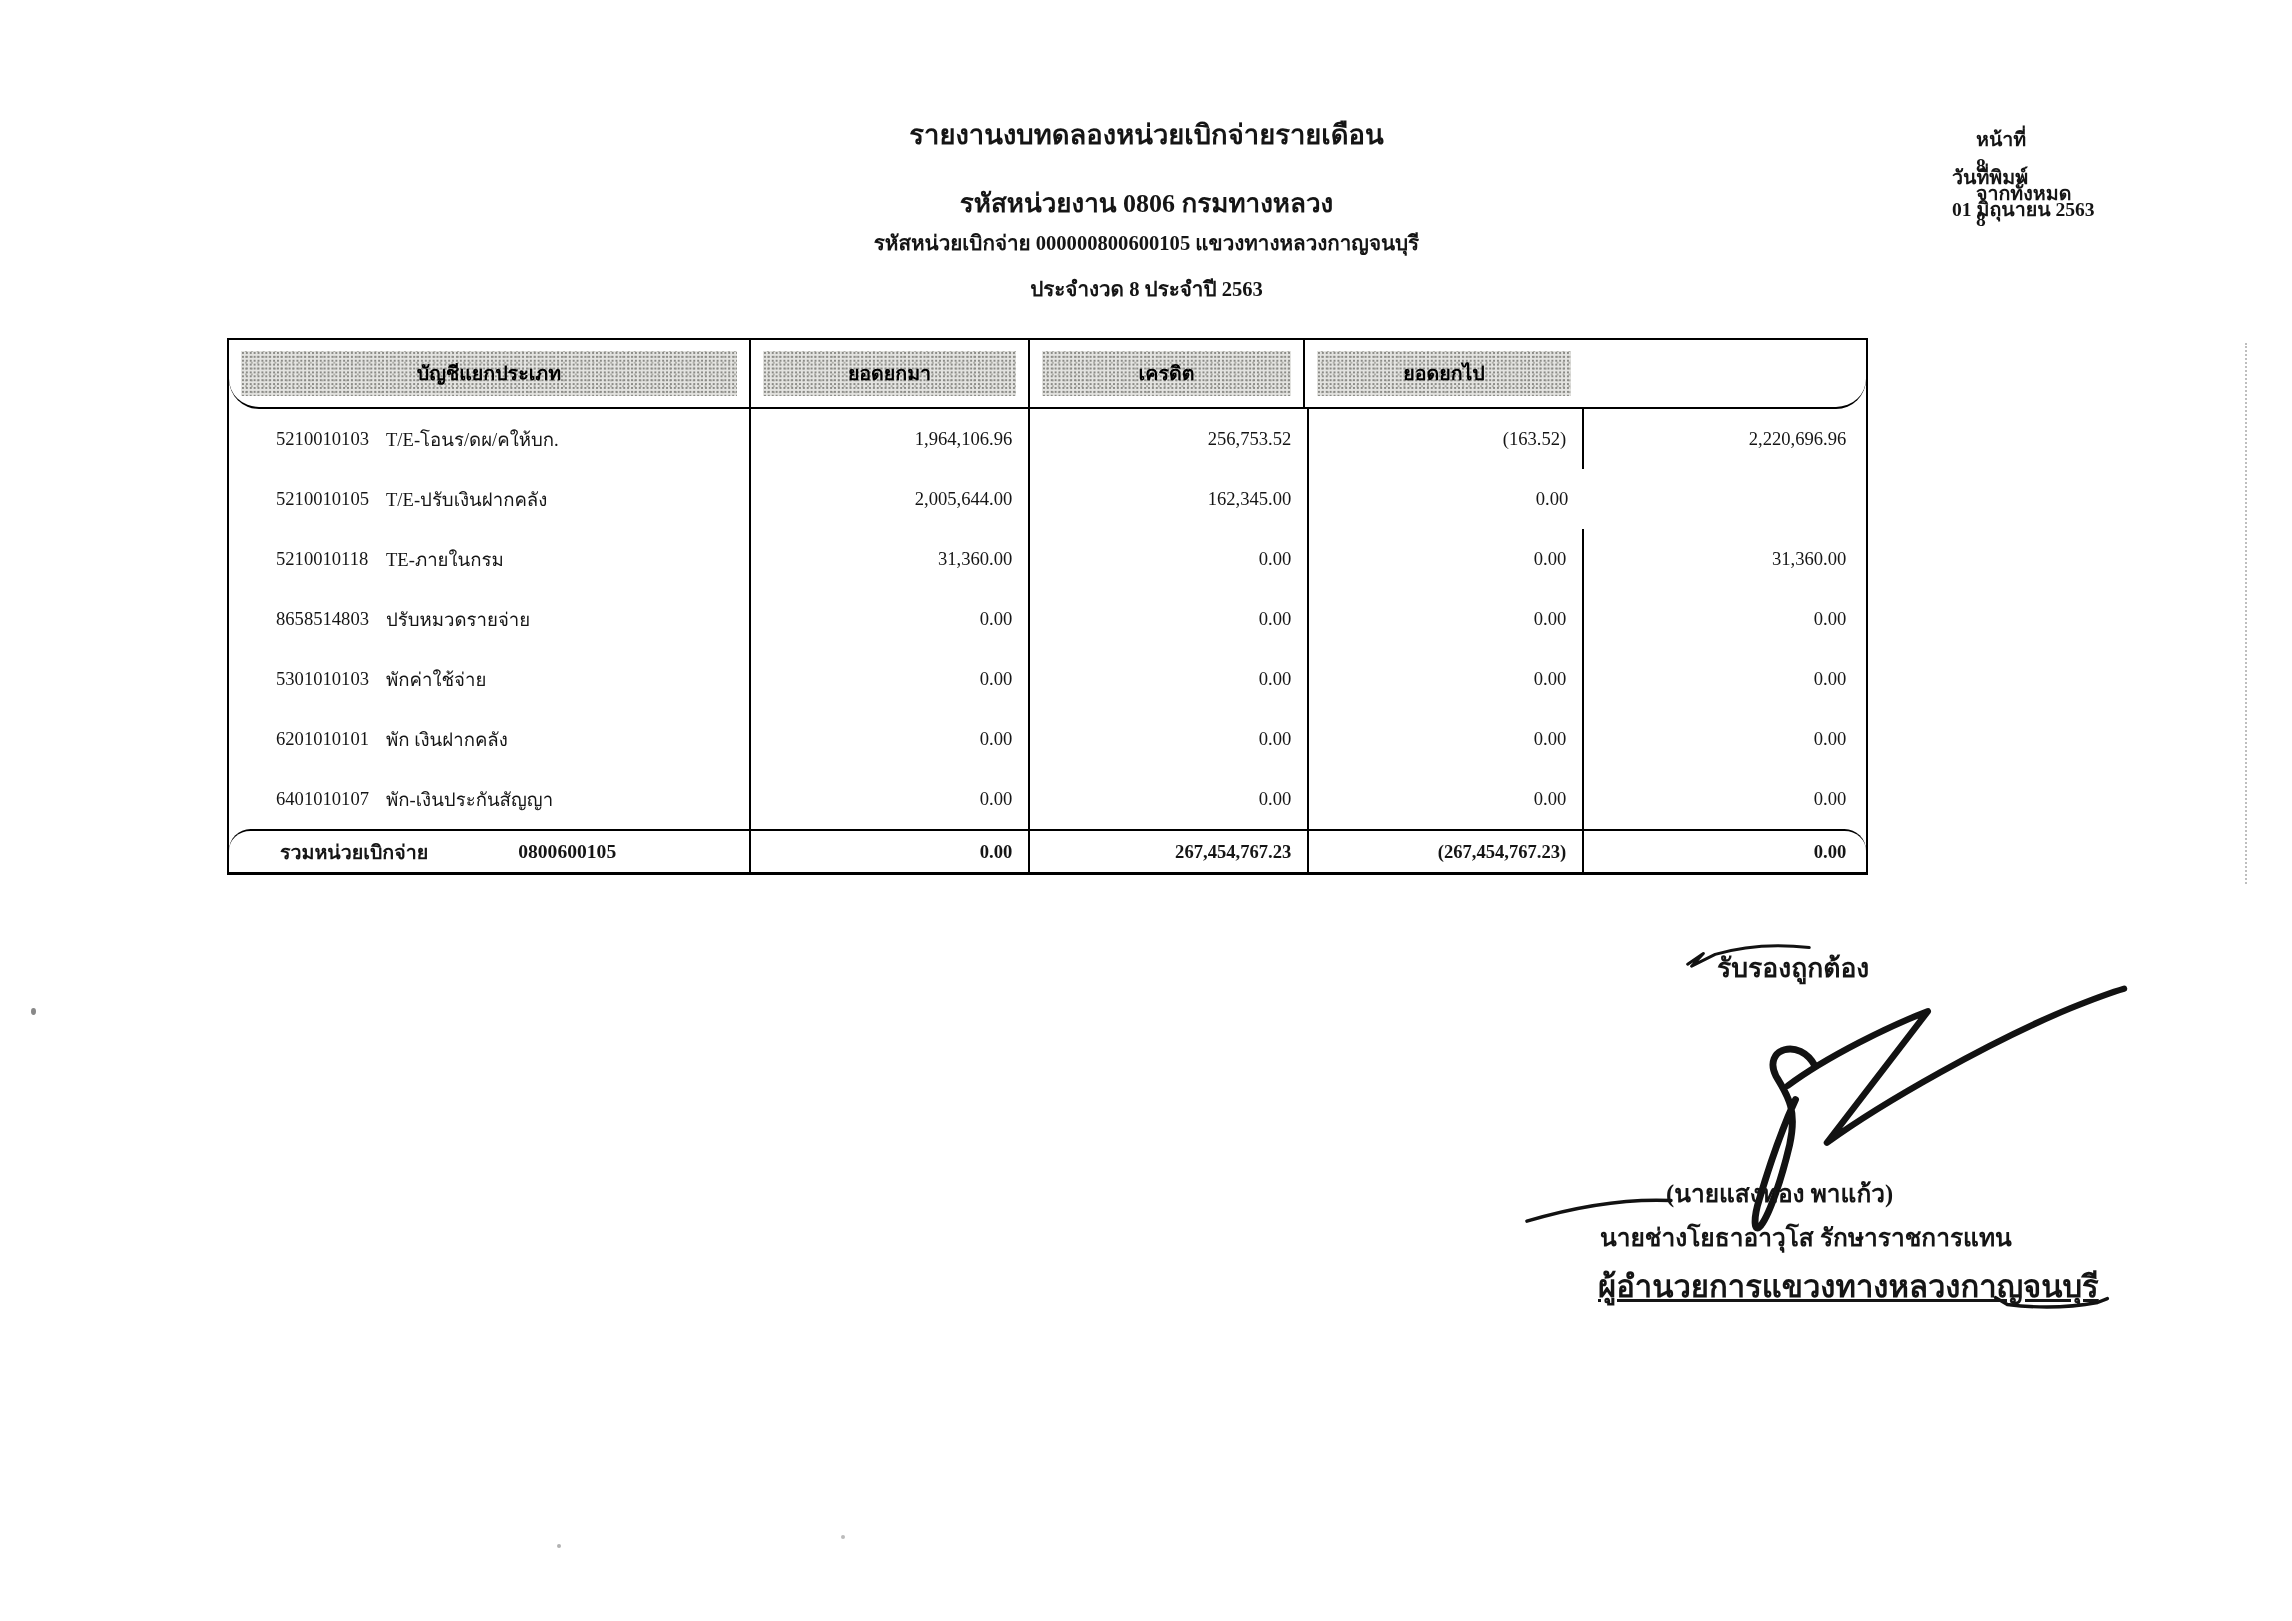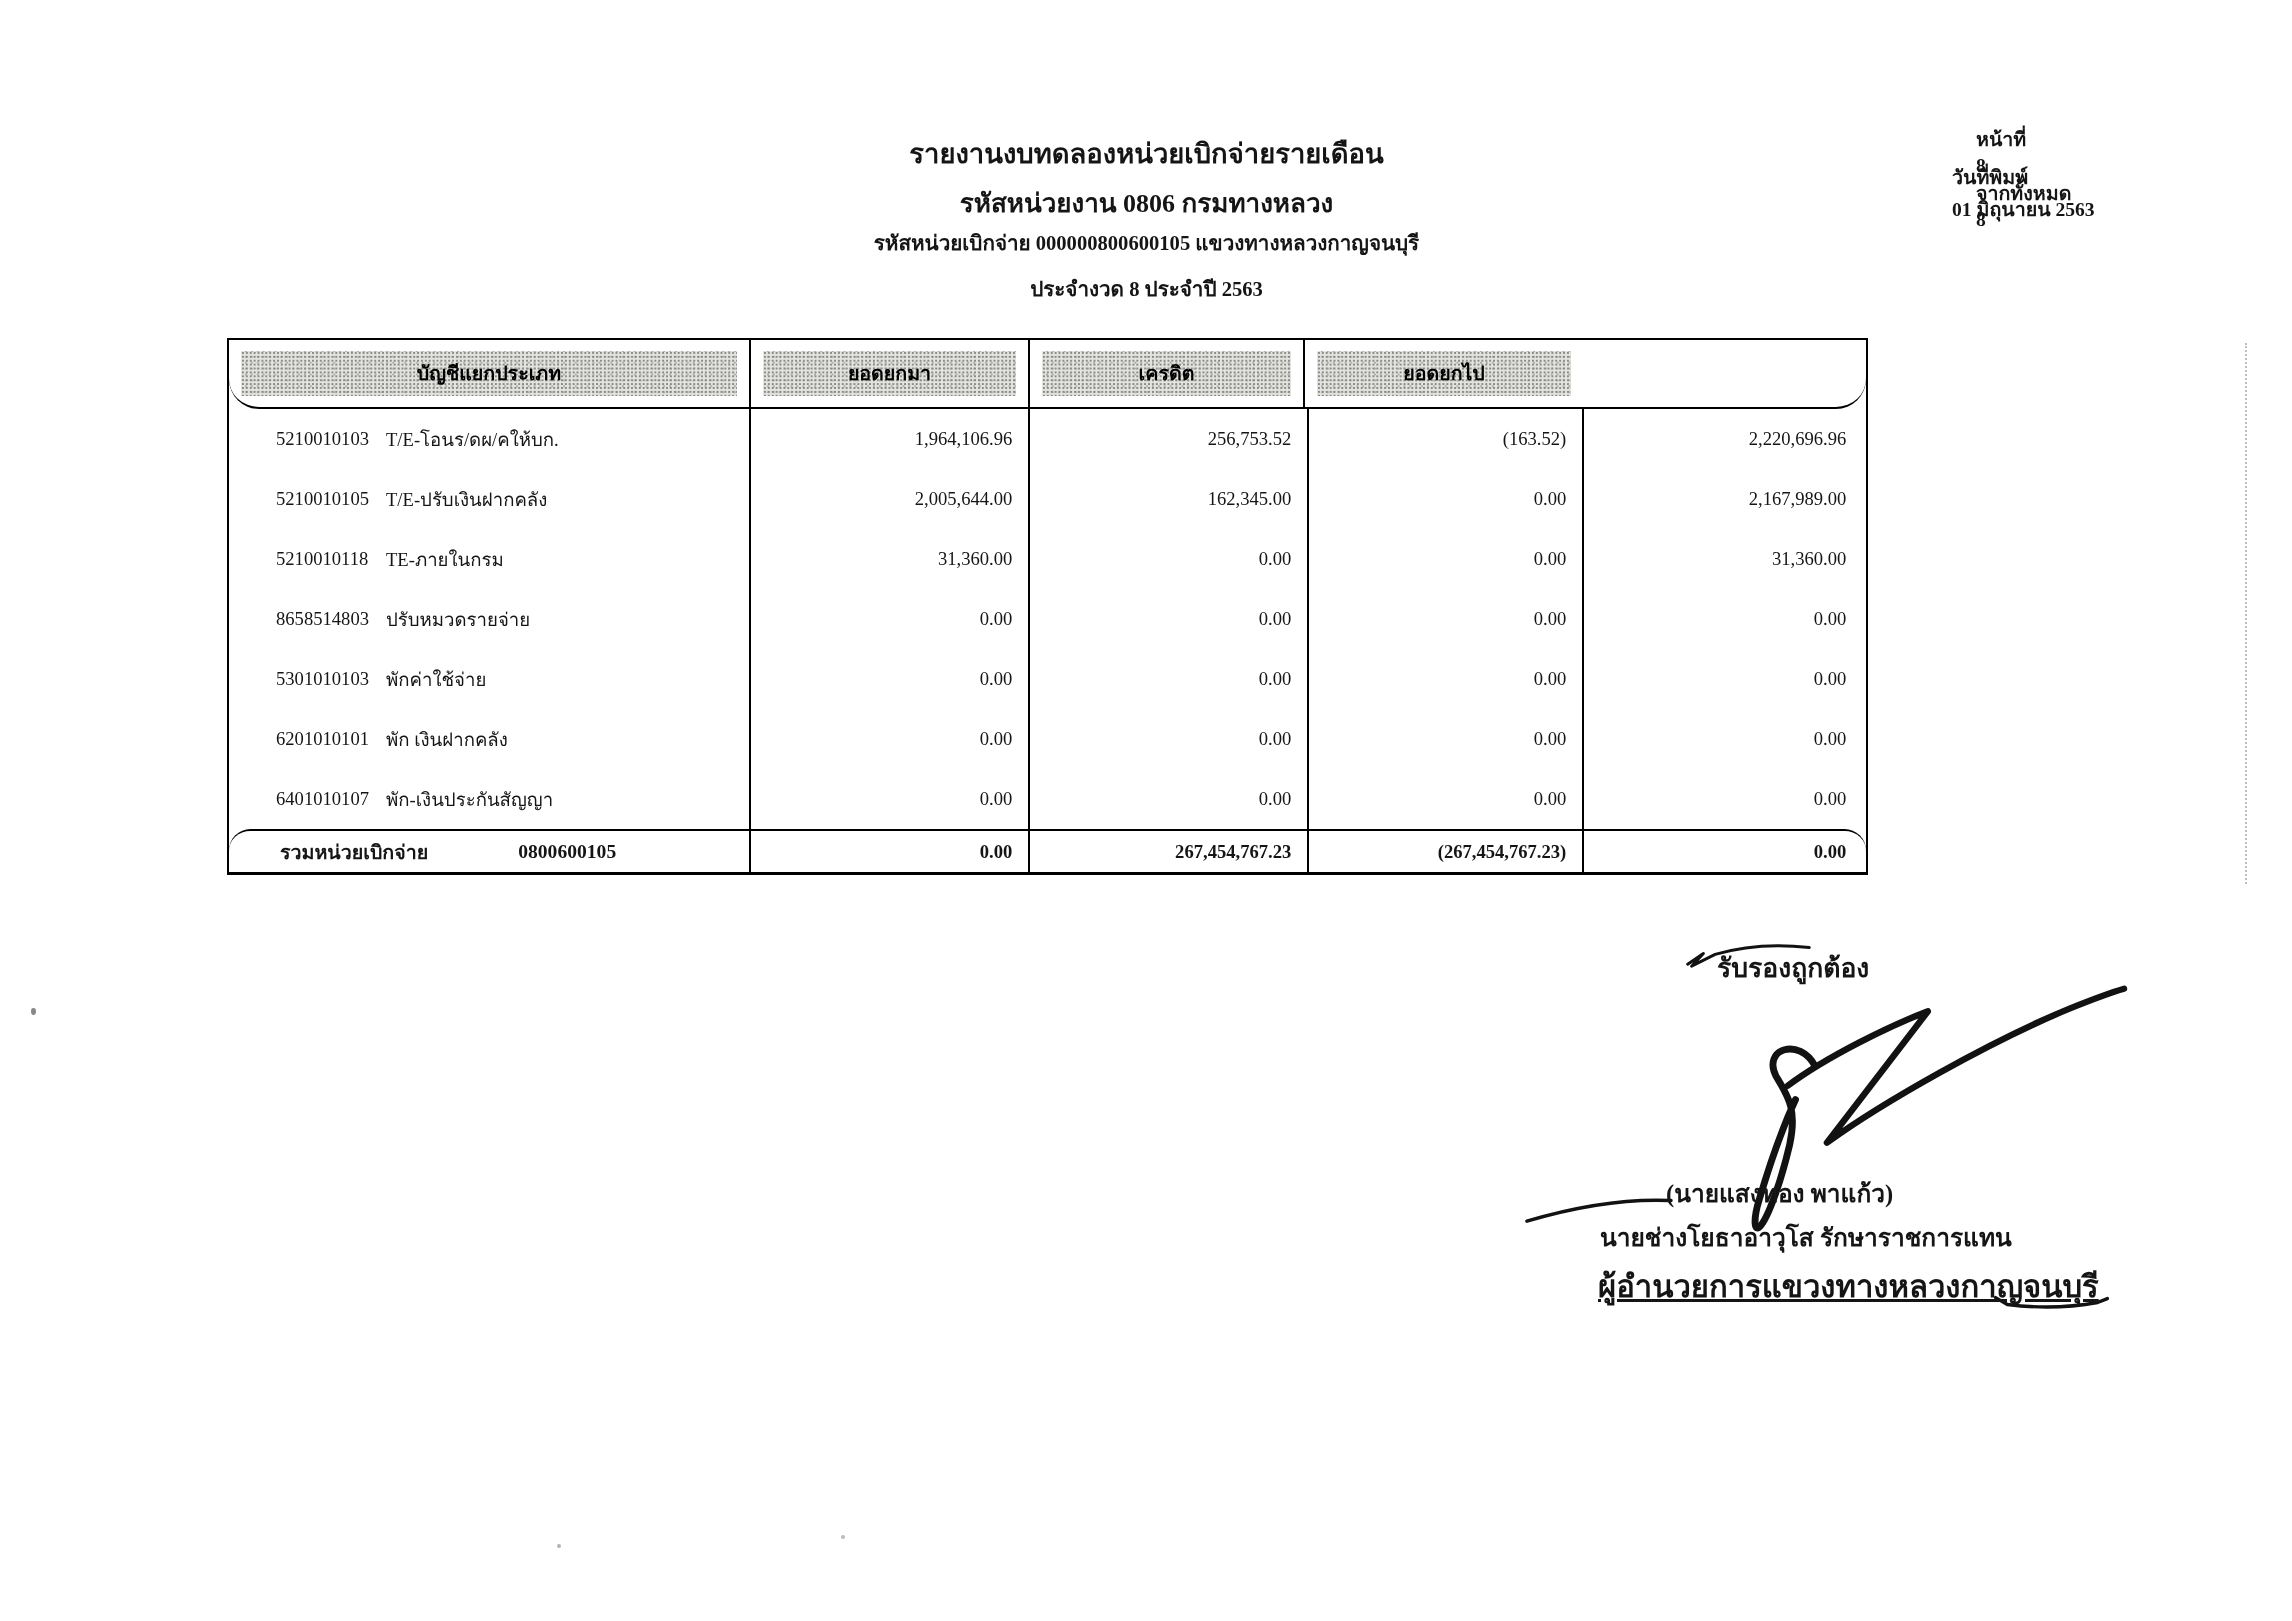--- a/index.html
+++ b/index.html
@@ -3,21 +3,21 @@
 <meta charset="utf-8">
 <style>
   html,body{margin:0;padding:0;}
   body{
     width:2293px;height:1621px;position:relative;background:#ffffff;
     font-family:"Liberation Serif","DejaVu Serif",serif;
     color:#151515;overflow:hidden;
   }
   
   .rpt-head{position:absolute;left:0;right:0;text-align:center;}
-  .rpt-title{top:132px;font-size:27.4px;font-weight:bold;}
+  .rpt-title{top:113px;font-size:27.4px;font-weight:bold;}
   .rpt-sub1{top:182px;font-size:26px;font-weight:bold;}
   .rpt-sub2{top:226px;font-size:20.6px;font-weight:bold;}
   .rpt-sub3{top:272px;font-size:20.6px;font-weight:bold;}
   
   .meta{position:absolute;font-size:19.6px;font-weight:bold;display:flex;align-items:baseline;flex-direction:column;}
   .meta-1{left:1919px;top:123px;}
   .meta-2{left:1919px;top:161px;}
   .meta .m-sp36{margin-left:35px;}
   .meta .m-sp28{margin-left:27.4px;}
   .meta .m-sp58{margin-left:57px;}
@@ -117,21 +117,20 @@
       <div class="c c5 num">2,220,696.96</div>
     </div>
     <div class="tr data-row">
       <div class="c c1 acct">
           <span class="code">5210010105</span>
           <span>T/E-ปรับเงินฝากคลัง</span>
         </div>
       <div class="c c2 num">2,005,644.00</div>
       <div class="c c3 num">162,345.00</div>
       <div class="c c4 num">0.00</div>
-      <div class="c c5 num">2,167,989.00</div>
     </div>
     <div class="tr data-row">
       <div class="c c1 acct">
           <span class="code">5210010118</span>
           <span>TE-ภายในกรม</span>
         </div>
       <div class="c c2 num">31,360.00</div>
       <div class="c c3 num">0.00</div>
       <div class="c c4 num">0.00</div>
       <div class="c c5 num">31,360.00</div>

